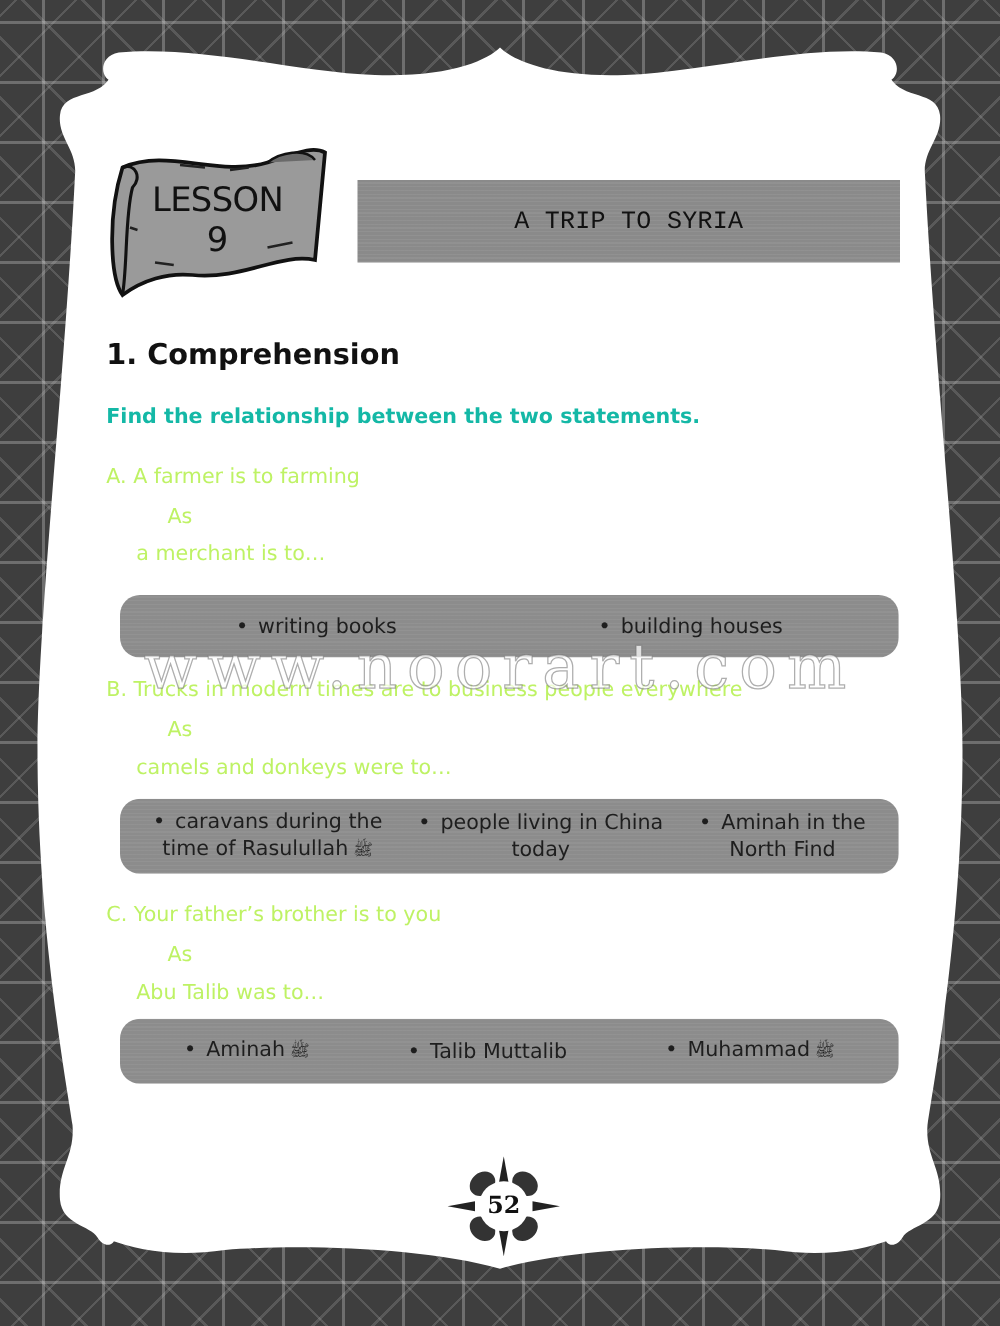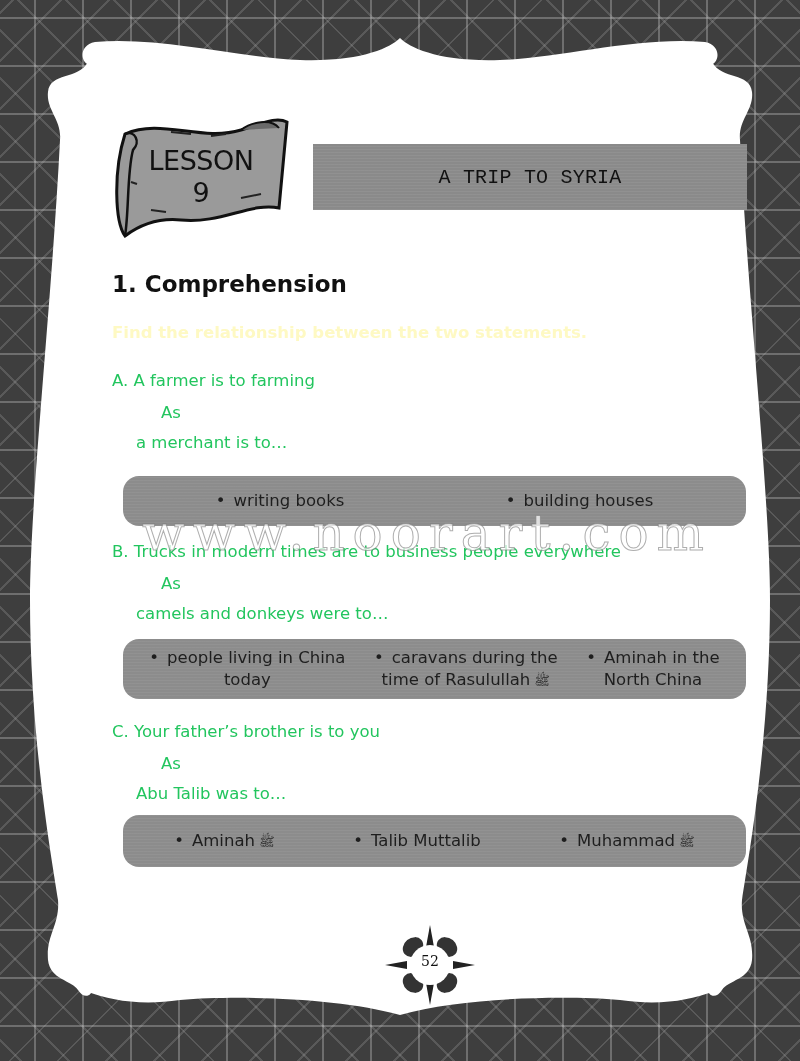--- a/index.html
+++ b/index.html
@@ -8,43 +8,43 @@
     background-color:#3e3e3e;
     background-image:
       repeating-linear-gradient(0deg, transparent 0 34px, rgba(200,200,200,0.35) 34px 36px, transparent 36px 48px),
       repeating-linear-gradient(90deg, transparent 0 34px, rgba(200,200,200,0.35) 34px 36px, transparent 36px 48px),
       repeating-linear-gradient(45deg, transparent 0 14px, rgba(170,170,170,0.25) 14px 16px, transparent 16px 34px),
       repeating-linear-gradient(-45deg, transparent 0 14px, rgba(170,170,170,0.25) 14px 16px, transparent 16px 34px);
     font-family:"DejaVu Sans", sans-serif;
     color:#1a1a1a;
   }
   .frame { position:absolute; left:0; top:0; width:800px; height:1061px; }
-  .content { position:absolute; left:0; top:0; width:677px; height:1061px;margin-left:27px; }
+  .content { position:absolute; left:0; top:0; width:677px; height:1061px; }
 
   .lesson-scroll { position:absolute; left:84px; top:112px; width:180px; height:130px; }
   .lesson-label {
     position:absolute; left:0; top:34px; width:180px; text-align:center;
     font-size:27px; line-height:30px; color:#111; letter-spacing:-0.5px;
   }
   .lesson-number {
     position:absolute; left:0; top:66px; width:180px; text-align:center;
     font-size:27px; line-height:30px; color:#111;
   }
   .title-banner {
     position:absolute; left:286px; top:144px; width:434px; height:66px;
     background:#8a8a8a;
     background-image:repeating-linear-gradient(0deg, rgba(255,255,255,0.06) 0 1px, transparent 1px 3px);
     display:flex; align-items:center; justify-content:center;
   }
   .title-text { font-size:20px; color:#111; letter-spacing:0.2px;font-family:Liberation Mono, monospace; }
 
   .section-heading { position:absolute; left:85px; top:271px; font-size:23px; font-weight:bold; color:#111; }
-  .instruction { position:absolute; left:85px; top:323px; font-size:16.5px; font-weight:bold; color:#fef9c3; }
+  .instruction { position:absolute; left:85px; top:323px; font-size:16.5px; font-weight:bold; color:#14b8a6; }
 
-  .q-line { position:absolute; font-size:16.5px; color:#22c55e; white-space:nowrap; }
+  .q-line { position:absolute; font-size:16.5px; color:#bef264; white-space:nowrap; }
 
   .options {
     position:absolute; left:96px; width:623px; background:#8c8c8c;
     border-radius:16px;
     background-image:repeating-linear-gradient(0deg, rgba(255,255,255,0.05) 0 1px, transparent 1px 3px);
     display:flex; align-items:center; justify-content:space-around;
     box-sizing:border-box; padding:14px 12px;
   }
   .opt { font-size:16.5px; color:#1e1e1e; text-align:center; line-height:22px; }
   .opt .bullet { margin-right:8px; }
@@ -52,21 +52,21 @@
 
   .watermark {
     position:absolute; left:0; top:508px; width:800px; text-align:center;
     font-family:"DejaVu Serif", serif; font-size:50px; letter-spacing:8px;
     color:rgba(255,255,255,0.72); -webkit-text-stroke:1px rgba(120,120,120,0.6);
     pointer-events:none; white-space:nowrap; line-height:50px;
   }
   .page-badge { position:absolute; left:358px; top:925px; width:90px; height:80px; }
   .page-number {
     position:absolute; left:0; top:28px; width:90px; text-align:center;
-    font-family:"DejaVu Serif", serif; font-size:14px; color:#111;
+    font-family:"DejaVu Serif", serif; font-size:19px; color:#111;font-weight:bold;
   }
 </style>
 </head>
 <body>
 
 <svg class="frame" viewBox="0 0 800 1061" xmlns="http://www.w3.org/2000/svg">
   <path fill="#ffffff" d="
     M 95 42
     C 160 36, 240 58, 300 60
     C 360 62, 390 48, 400 38
@@ -133,30 +133,30 @@
 
   <div>
     <div class="q-line" style="left:85px;top:542px">
       <span>B.</span>
       <span>Trucks in modern times are to business people everywhere</span>
     </div>
     <div class="q-line" style="left:134px;top:574px">As</div>
     <div class="q-line" style="left:109px;top:604px">camels and donkeys were to…</div>
     <div class="options" style="top:639px;height:60px">
       <div class="opt">
+        <div><span class="bullet">•</span><span>caravans during the</span></div>
+        <div><span>time of Rasulullah</span><span class="honorific">ﷺ</span></div>
+      </div>
+      <div class="opt">
         <div><span class="bullet">•</span><span>people living in China</span></div>
         <div><span>today</span></div>
       </div>
       <div class="opt">
-        <div><span class="bullet">•</span><span>caravans during the</span></div>
-        <div><span>time of Rasulullah</span><span class="honorific">ﷺ</span></div>
-      </div>
-      <div class="opt">
         <div><span class="bullet">•</span><span>Aminah in the</span></div>
-        <div><span>North China</span></div>
+        <div><span>North Find</span></div>
       </div>
     </div>
   </div>
 
   <div>
     <div class="q-line" style="left:85px;top:722px">
       <span>C.</span>
       <span>Your father’s brother is to you</span>
     </div>
     <div class="q-line" style="left:134px;top:754px">As</div>

